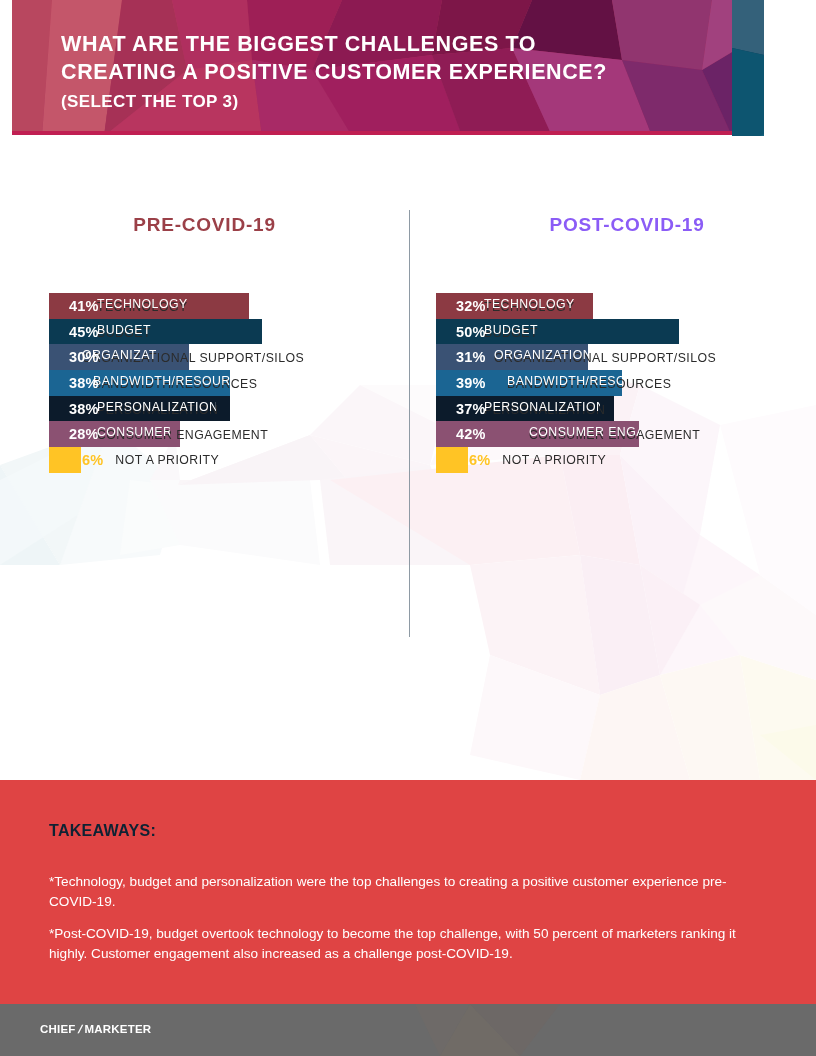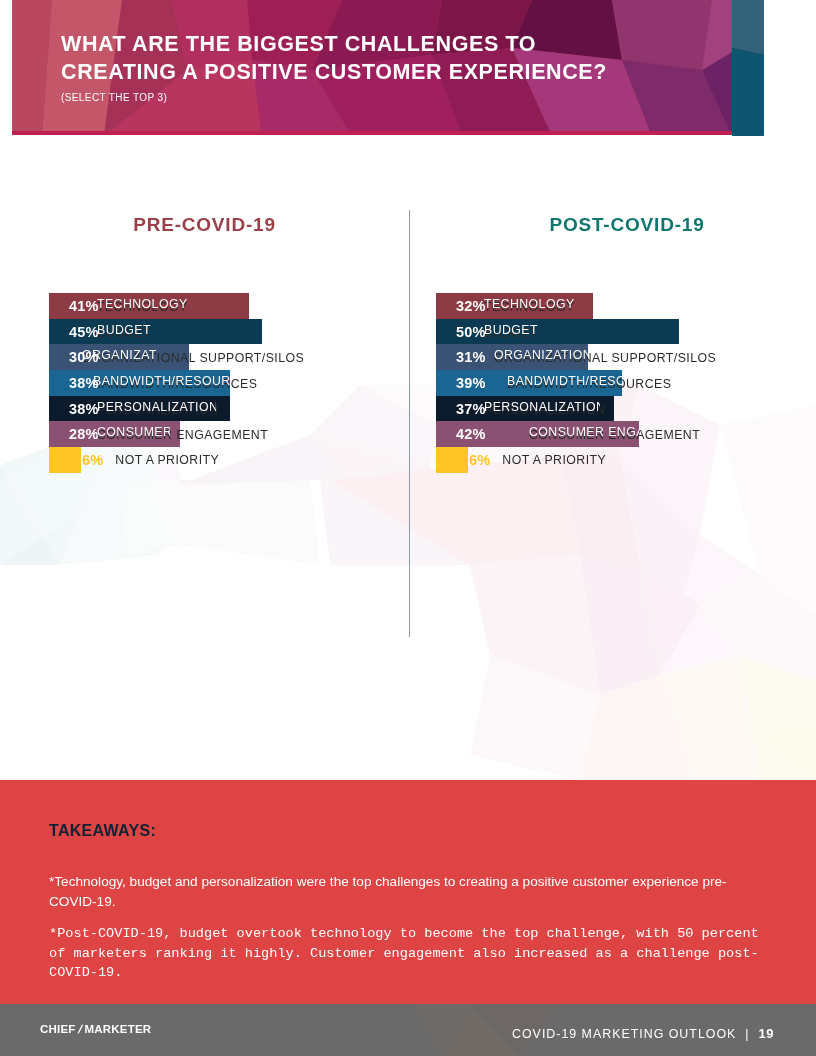--- a/index.html
+++ b/index.html
@@ -18,38 +18,38 @@
   .watermark svg { display:block; }
 
   
   .header { position:absolute; left:12px; top:0; width:752px; height:136px; overflow:hidden; }
   .header .poly { position:absolute; left:0; top:0; }
   .header-text { position:absolute; left:49px; top:30px; width:640px; z-index:5; }
   .hl1, .hl2 {
     color:#ffffff; font-weight:bold; font-size:21.5px; letter-spacing:.6px;
     line-height:28px; text-transform:uppercase;
   }
-  .hsub { color:#ffffff; font-weight:normal; font-size:10px; letter-spacing:.4px; margin-top:6px; text-transform:uppercase;}
+  .hsub { color:#ffffff; font-weight:bold; font-size:17px; letter-spacing:.4px; margin-top:6px; text-transform:uppercase;}
 
   .header-teal { position:absolute; left:720px; top:0; width:96px; height:136px; overflow:hidden; z-index:3;}
 
   
   .charts { position:absolute; left:0; top:136px; width:748px; height:644px; }
   .divider { position:absolute; left:409px; top:74px; width:1px; height:427px; background:#8e9aa4; }
 
   .panel { position:absolute; top:0; }
   .panel.pre  { left:0px;   width:409px; }
   .panel.post { left:409px; width:407px; }
 
   .panel-title {
     text-align:center; font-weight:bold; font-size:19px; letter-spacing:.8px;
     margin-top:78px; text-transform:uppercase;
   }
   .panel.pre  .panel-title { color:#9b4048; }
-  .panel.post .panel-title { color:#0f766e;margin-left:29px; }
+  .panel.post .panel-title { color:#8b5cf6;margin-left:29px; }
 
   .bars { position:absolute; top:157px; left:0; width:100%; }
   .row { position:relative; height:25.7px; }
   .bar {
     position:absolute; left:49px; top:0; height:25.7px;
   }
   .panel.post .bar { left:27px; }
   .row-inner { position:absolute; left:49px; top:0; height:25.7px; display:flex; align-items:center; white-space:nowrap; }
   .panel.post .row-inner { left:27px; }
   .pct {
@@ -78,21 +78,21 @@
   }
   .tk-title {
     position:absolute; left:49px; top:42px;
     color:#0d2233; font-weight:bold; font-size:16px; letter-spacing:.3px; text-transform:uppercase;
   }
   .tk-p {
     position:absolute; left:49px; width:722px;
     color:#ffffff; font-size:13.6px; line-height:19.5px;
   }
   .tk-p1 { top:92px; }
-  .tk-p2 { top:144px;font-family:Liberation Mono, monospace; }
+  .tk-p2 { top:144px; }
 
   
   .footer {
     position:absolute; left:0; top:1004px; width:816px; height:52px;
     background:#8b5cf6; overflow:hidden;
   }
   .footer-tri { position:absolute; left:0; top:0; }
   .logo {
     position:absolute; left:40px; top:19px; z-index:3;
     color:#ffffff; font-weight:bold; font-size:11.5px; letter-spacing:.2px;
@@ -383,20 +383,15 @@
       <rect x="0" y="0" width="816" height="52" fill="#6a6a6a"></rect>
       <polygon points="415,0 470,0 440,52" fill="#6e6a68"></polygon>
       <polygon points="440,52 470,0 520,52" fill="#706b66"></polygon>
       <polygon points="470,0 560,0 520,52" fill="#6d6866"></polygon>
     </svg>
     <div class="logo">
       <span>CHIEF</span>
         <span class="slash">/</span>
         <span>MARKETER</span>
     </div>
-    <div class="footer-right">
-      <span>COVID-19 MARKETING OUTLOOK</span>
-      <span class="sep">|</span>
-      <span class="pg">19</span>
-    </div>
   </div>
 
 </div>
 
 </body></html>

